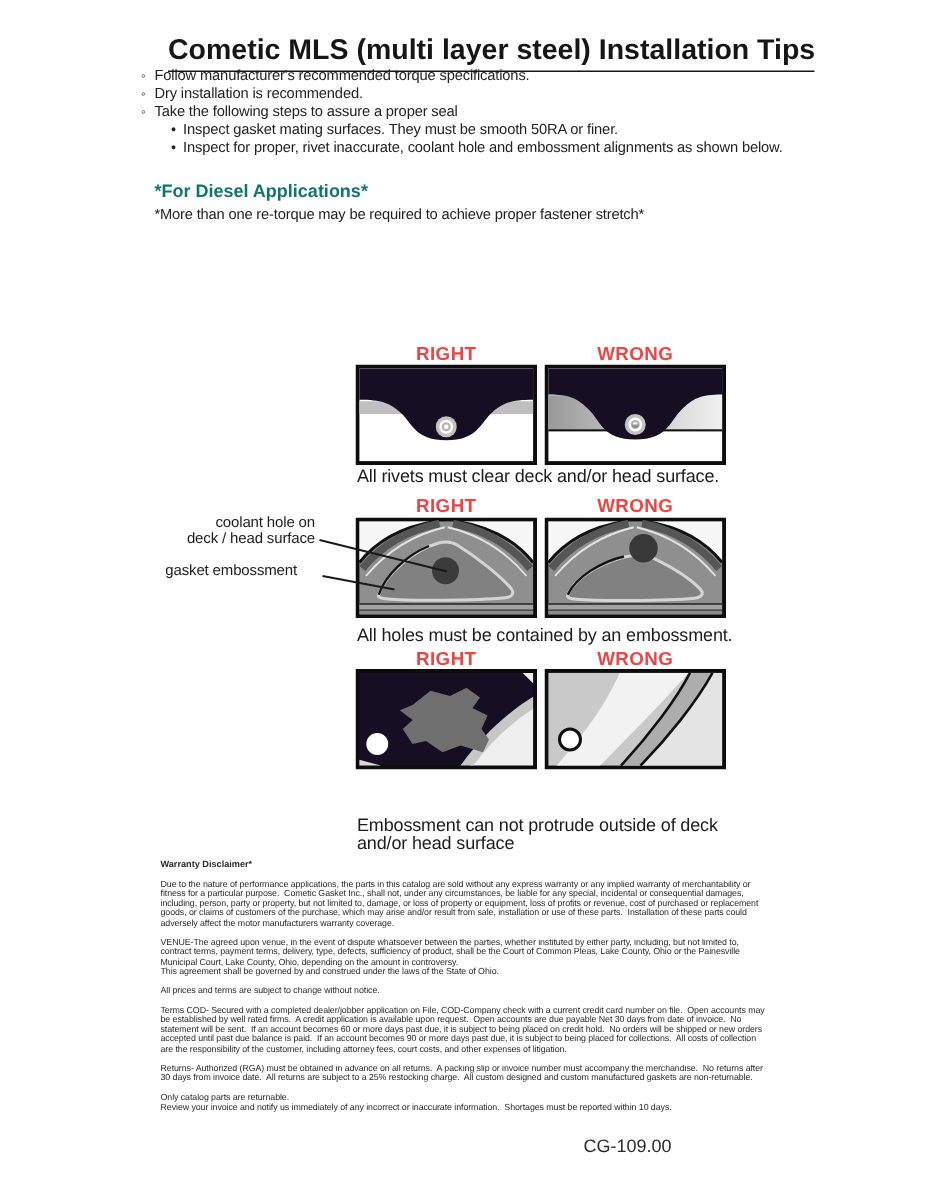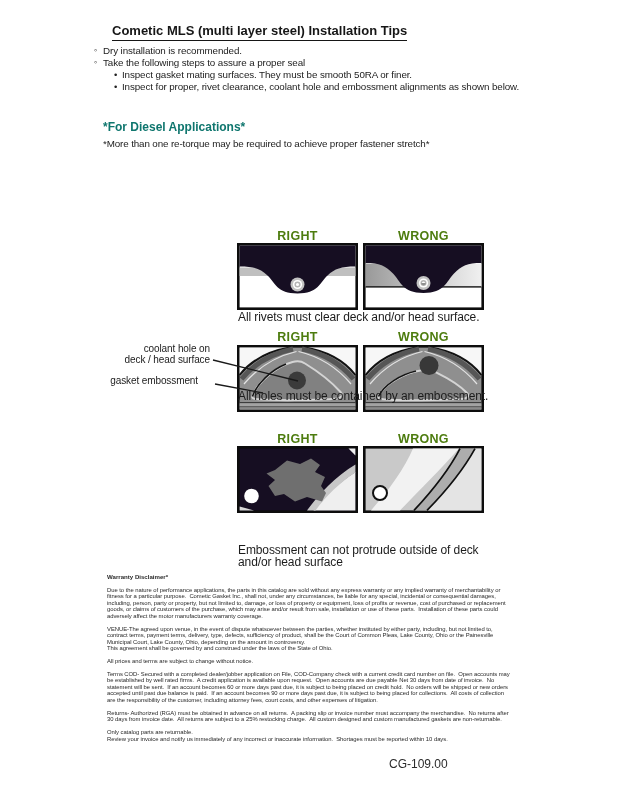--- a/index.html
+++ b/index.html
@@ -1,41 +1,41 @@
 <!DOCTYPE html>
 <html><head>
 <meta charset="utf-8">
 <style>
   html,body{margin:0;padding:0;background:#ffffff;}
   .page{position:relative;width:618px;height:800px;background:#ffffff;
         font-family:"Liberation Sans", sans-serif;color:#1f1f1f;overflow:hidden;}
   .abs{position:absolute;}
 
   
-  .title{left:112px;top:23px;font-size:13px;font-weight:bold;color:#161616;
+  .title{left:112px;top:23px;font-size:19px;font-weight:bold;color:#161616;
          border-bottom:1.6px solid #161616;padding-bottom:2px;white-space:nowrap;}
 
   
   .bullets{left:95px;top:45px;font-size:9.8px;line-height:11.9px;letter-spacing:-0.1px;color:#222;}
   .b1{position:relative;padding-left:8px;white-space:nowrap;}
   .b1::before{content:"\25E6";position:absolute;left:-1px;top:0;font-size:9px;}
   .b2{position:relative;padding-left:8px;margin-left:19px;white-space:nowrap;}
   .b2::before{content:"\2022";position:absolute;left:0;top:0;font-size:9.5px;}
 
   
   .diesel{left:103px;top:120px;width:455px;color:#222;}
   .diesel-h{font-size:12px;font-weight:bold;color:#0f766e;margin:0 0 2px 0;}
   .dp{font-size:9.8px;line-height:12.3px;letter-spacing:-0.12px;white-space:pre-line;margin:0;}
   .dp1{margin-top:3px;}
   .dp2{margin-top:5px;}
   .dp3{margin-top:4px;}
 
   
   .dlabel{width:121px;text-align:center;font-size:12.5px;font-weight:600;
-          letter-spacing:0.3px;color:#4d7c0f;white-space:nowrap;}
+          letter-spacing:0.3px;color:#ef4444;white-space:nowrap;}
   .dcap{font-size:12px;line-height:12px;letter-spacing:-0.1px;color:#1c1c1c;white-space:pre-line;}
   .ann{width:150px;text-align:right;font-size:10px;line-height:10.8px;
        letter-spacing:-0.1px;color:#1c1c1c;white-space:pre-line;}
   svg.box{display:block;}
   svg.leaders{pointer-events:none;}
 
   
   .fine{left:107px;top:573px;width:414px;color:#2a2a2a;}
   .fine-h{font-size:6.1px;font-weight:bold;margin:0 0 7px 0;white-space:pre;}
   .fp{font-size:5.9px;line-height:6.45px;letter-spacing:-0.05px;
@@ -44,24 +44,25 @@
   .docnum{left:389px;top:757px;font-size:12px;color:#2b2b2b;white-space:nowrap;}
 </style>
 </head>
 <body>
 
 <div class="page">
 
   <div class="abs title">Cometic MLS (multi layer steel) Installation Tips</div>
 
   <div class="abs bullets">
+    <div class="b1">Follow manufacturer's recommended torque specifications.</div>
     <div class="b1">Dry installation is recommended.</div>
     <div class="b1">Take the following steps to assure a proper seal</div>
     <div class="b2">Inspect gasket mating surfaces.  They must be smooth 50RA or finer.</div>
-    <div class="b2">Inspect for proper, rivet clearance, coolant hole and embossment alignments as shown below.</div>
+    <div class="b2">Inspect for proper, rivet inaccurate, coolant hole and embossment alignments as shown below.</div>
   </div>
 
   <div class="abs diesel">
     <div class="diesel-h">*For Diesel Applications*</div>
     <p class="dp dp3">*More than one re-torque may be required to achieve proper fastener stretch*</p>
   </div>
 
   <div class="abs dlabel" style="left:237px;top:229px">RIGHT</div>
   <div class="abs dlabel" style="left:363px;top:229px">WRONG</div>
 
@@ -137,21 +138,21 @@
     <path d="M15.5,51.5 C21,38.5 43,27.5 59,25.3 C65,24.5 69.5,25.2 73.5,27.6 C85.5,33.5 98,41.5 104,48 C106.6,51 104.5,53.3 100,53.8 C80,55.7 34,55.7 21.5,54.5 C16.8,54.1 14.7,53.3 15.5,51.5 Z" fill="#818181" stroke="#d4d4d4" stroke-width="2"></path>
     <path d="M15.5,51.5 C21,39.5 38,29.5 53,26" fill="none" stroke="#151515" stroke-width="1.6"></path>
     <circle cx="66" cy="20.5" r="9.5" fill="#383838"></circle>
   </svg>
 
   <svg class="abs leaders" style="left:105px;top:338px" width="200" height="62" viewBox="0 0 200 62">
     <line x1="108" y1="22" x2="193" y2="43" stroke="#1a1a1a" stroke-width="1.3"></line>
     <line x1="110" y1="46" x2="158" y2="55" stroke="#1a1a1a" stroke-width="1.3"></line>
   </svg>
 
-  <div class="abs dcap" style="left:238px;top:390px">All holes must be contained by an embossment.</div>
+  <div class="abs dcap" style="left:238px;top:417px">All holes must be contained by an embossment.</div>
 
   <div class="abs dlabel" style="left:237px;top:432px">RIGHT</div>
   <div class="abs dlabel" style="left:363px;top:432px">WRONG</div>
 
   <svg class="abs box" style="left:237px;top:446px" width="121" height="67" viewBox="0 0 121 67">
     <rect x="1.3" y="1.3" width="118.4" height="64.4" fill="#160e22" stroke="#0d0d0d" stroke-width="2.6"></rect>
     <path d="M118.4,26 C101,37 86.5,51 76.5,64.4 H118.4 Z" fill="#efefef"></path>
     <path d="M118.4,18.5 C98,31 82,48 70,64.4 L78.5,64.4 C89,50 103,36.5 118.4,26.5 Z" fill="#c7c7c7"></path>
     <path d="M111.5,2.6 H118.4 V9.5 Z" fill="#efefef"></path>
     <path d="M2.6,60.5 L17,64.4 H2.6 Z" fill="#d8d8d8"></path>

